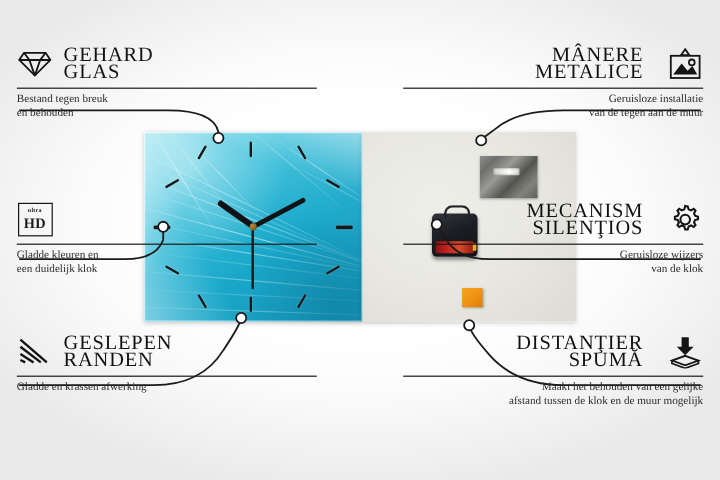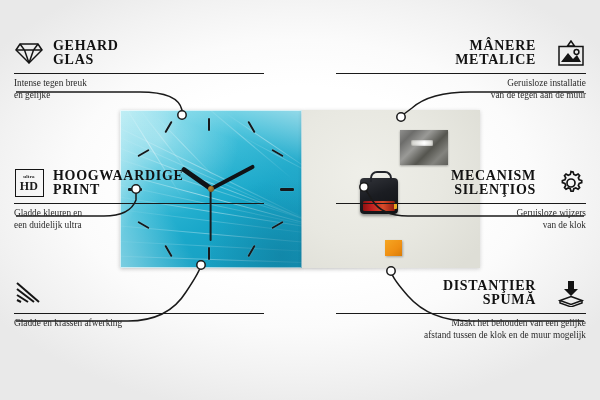--- a/index.html
+++ b/index.html
@@ -102,21 +102,21 @@
 
   
   #lines{position:absolute;inset:0;width:600px;height:400px;pointer-events:none;}
 
   
   .callout{position:absolute;width:250px;}
   .callout .head{display:flex;align-items:center;gap:9px;}
   .callout.right .head{flex-direction:row-reverse;gap:20px;}
   .ico{width:30px;height:30px;flex:0 0 30px;display:flex;align-items:center;justify-content:center;color:#1c1c1c;}
   .ttl{
-    font-size:14px;line-height:14.5px;font-weight:700;letter-spacing:.7px;
+    font-size:17px;line-height:14.5px;font-weight:400;letter-spacing:.7px;
     color:#121212;text-transform:uppercase;font-family:"Liberation Serif",serif;
   }
   .rule{height:1.4px;background:#1a1a1a;margin:5px 0 4px;}
   .desc{
     font-size:9.3px;line-height:11.6px;color:#2b2b2b;
     font-family:"Liberation Serif",serif;
   }
   .callout.left{left:14px;text-align:left;}
   .callout.right{right:14px;text-align:right;}
   .callout.right .desc,.callout.right .ttl{text-align:right;}
@@ -221,56 +221,56 @@
           <path d="M1 10 H27 M5 4 L9.5 10 L14 23 M23 4 L18.5 10 L14 23 M9.5 10 H18.5"></path>
         </svg>
       </span>
       <span class="ttl">
         <span>GEHARD</span><br>
         <span>GLAS</span>
       </span>
     </div>
     <div class="rule"></div>
     <div class="desc">
-      <span>Intense tegen breuk</span><br>
-      <span>en gelijke</span>
+      <span>Bestand tegen breuk</span><br>
+      <span>en behouden</span>
     </div>
   </div>
 
   <div class="callout left c2">
     <div class="head">
       <span class="ico">
         <span style="display:inline-flex;flex-direction:column;align-items:center;justify-content:center;
                      width:27px;height:26px;border:1.6px solid #141414;line-height:1;">
           <b style="font-size:5px;font-weight:700;letter-spacing:.2px;">ultra</b>
           <b style="font-size:12px;font-weight:700;letter-spacing:.3px;margin-top:1px;">HD</b>
         </span>
       </span>
-      <span class="ttl">
-        <span>HOOGWAARDIGE</span><br>
-        <span>PRINT</span>
-      </span>
     </div>
     <div class="rule"></div>
     <div class="desc">
       <span>Gladde kleuren en</span><br>
-      <span>een duidelijk ultra</span>
+      <span>een duidelijk klok</span>
     </div>
   </div>
 
   <div class="callout left c3">
     <div class="head">
       <span class="ico">
         <svg width="28" height="26" viewBox="0 0 28 26" stroke="#141414" stroke-width="2" fill="none">
           <path d="M2 3 L24 22"></path>
             <path d="M2 9 L19 22"></path>
             <path d="M2 15 L13 22"></path>
             <path d="M2 20 L6 22"></path>
         </svg>
       </span>
+      <span class="ttl">
+        <span>GESLEPEN</span><br>
+        <span>RANDEN</span>
+      </span>
     </div>
     <div class="rule"></div>
     <div class="desc">
       <span>Gladde en krassen afwerking</span>
     </div>
   </div>
 
   <div class="callout right c1">
     <div class="head">
       <span class="ico">

